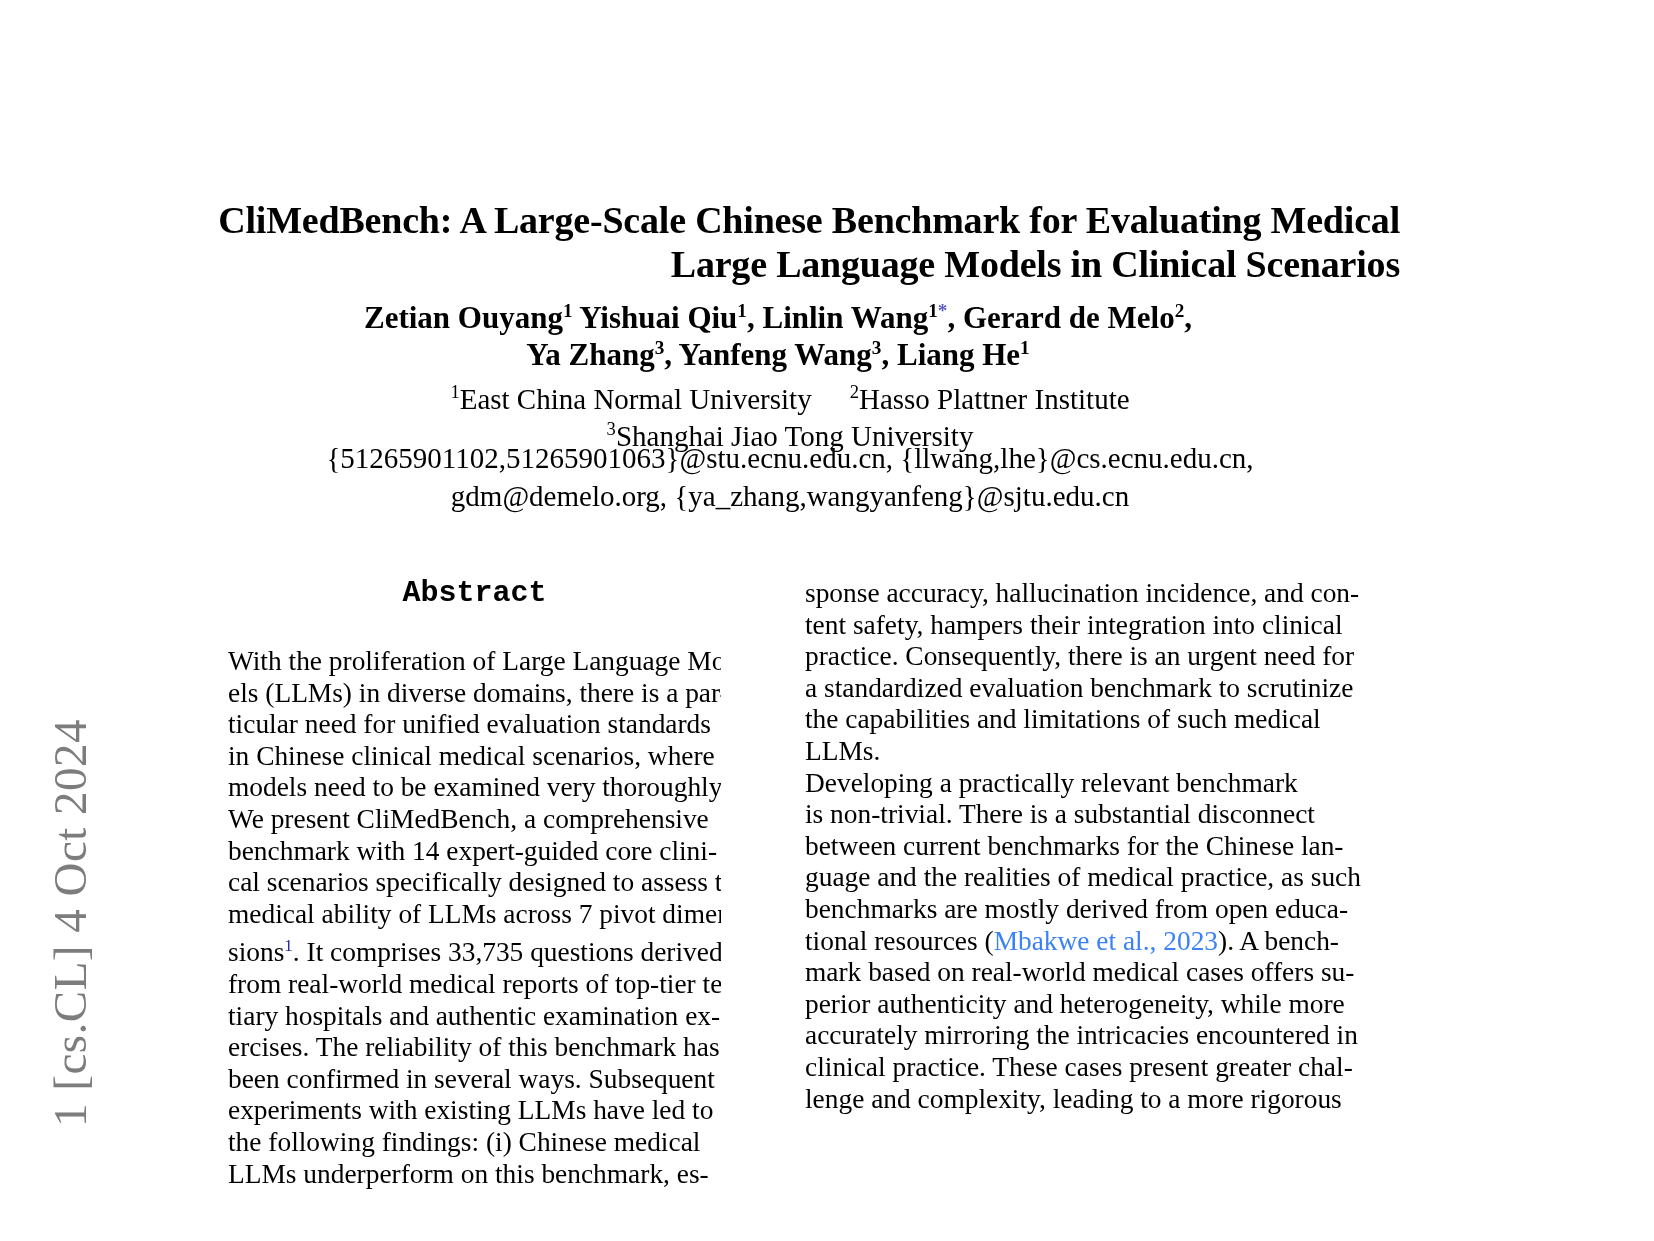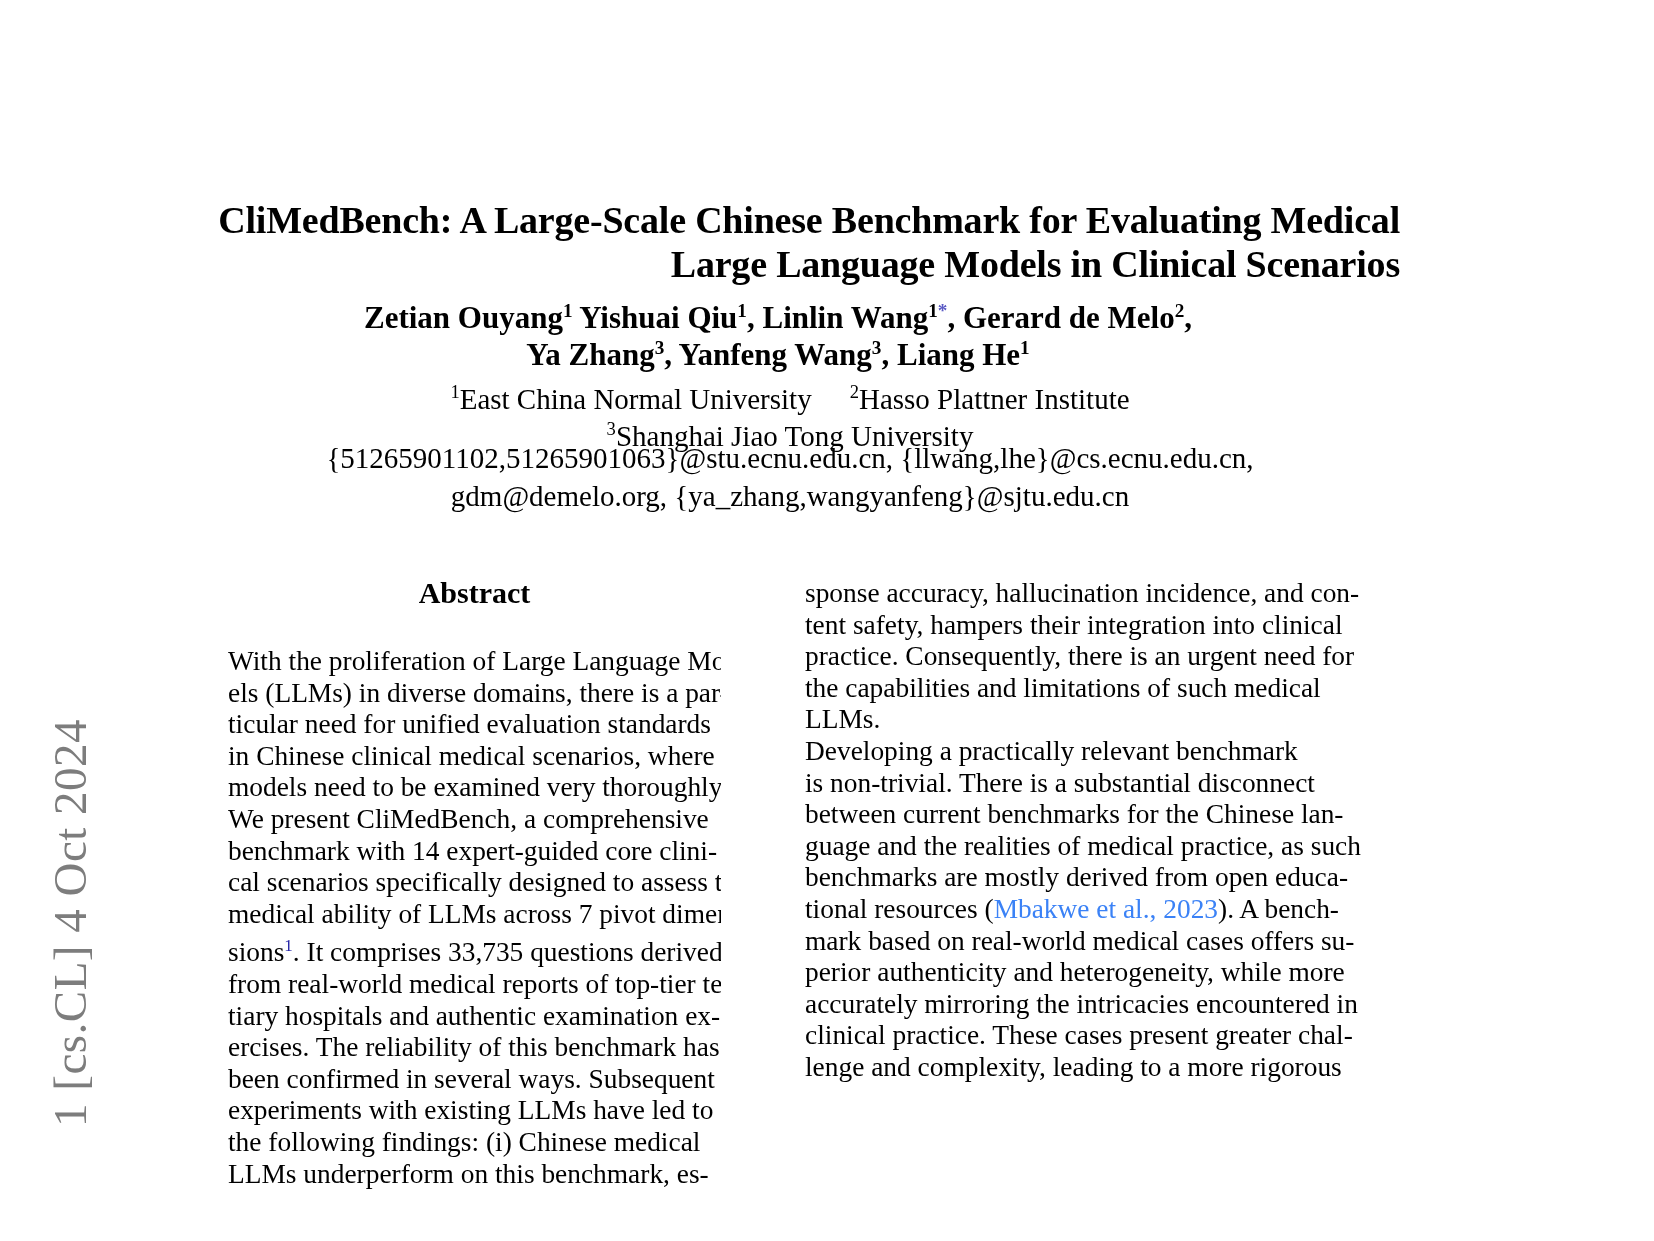--- a/index.html
+++ b/index.html
@@ -126,20 +126,21 @@
     height: 663px;
     overflow: hidden;
   }
 
   #abstract-heading {
     text-align: center;
     font-size: 30px;
     font-weight: bold;
     margin: 0 0 38px 0;
     line-height: 1;
+    font-family: Liberation Mono, monospace;
   }
 
   .body-line {
     font-size: 27.4px;
     line-height: 31.6px;
     white-space: nowrap;
     letter-spacing: 0;
   }
   .body-line sup { font-size: 0.62em; vertical-align: super; }
   sup.fn-link { color: #2727a8; }
@@ -196,20 +197,21 @@
     <div class="body-line">been confirmed in several ways.  Subsequent</div>
     <div class="body-line">experiments with existing LLMs have led to</div>
     <div class="body-line">the following findings:  (i) Chinese medical</div>
     <div class="body-line">LLMs underperform on this benchmark, es-</div>
   </div>
 
   <div id="col-right">
     <div class="body-line">sponse accuracy, hallucination incidence, and con-</div>
     <div class="body-line">tent safety, hampers their integration into clinical</div>
     <div class="body-line">practice. Consequently, there is an urgent need for</div>
+    <div class="body-line">a standardized evaluation benchmark to scrutinize</div>
     <div class="body-line">the capabilities and limitations of such medical</div>
     <div class="body-line">LLMs.</div>
 
     <div class="body-line">    Developing a practically relevant benchmark</div>
     <div class="body-line">is non-trivial.  There is a substantial disconnect</div>
     <div class="body-line">between current benchmarks for the Chinese lan-</div>
     <div class="body-line">guage and the realities of medical practice, as such</div>
     <div class="body-line">benchmarks are mostly derived from open educa-</div>
     <div class="body-line"><span>tional resources (</span><span class="cite-link">Mbakwe et al., 2023</span><span>). A bench-</span></div>
     <div class="body-line">mark based on real-world medical cases offers su-</div>

